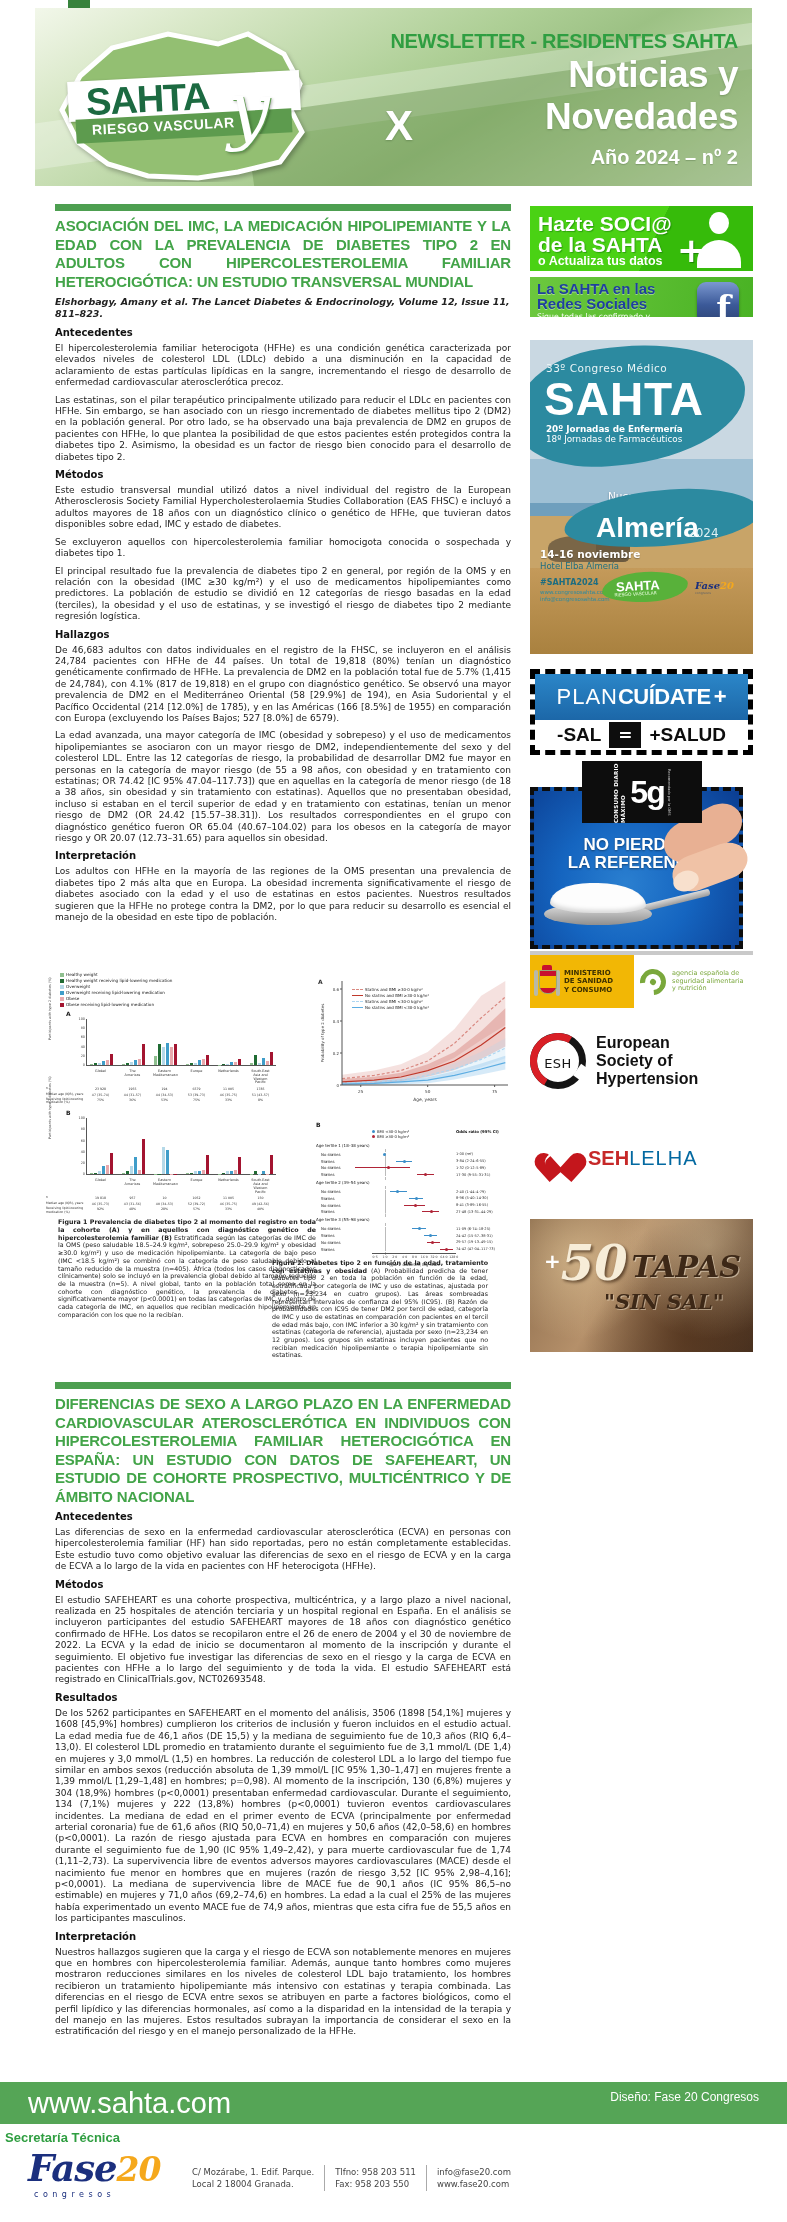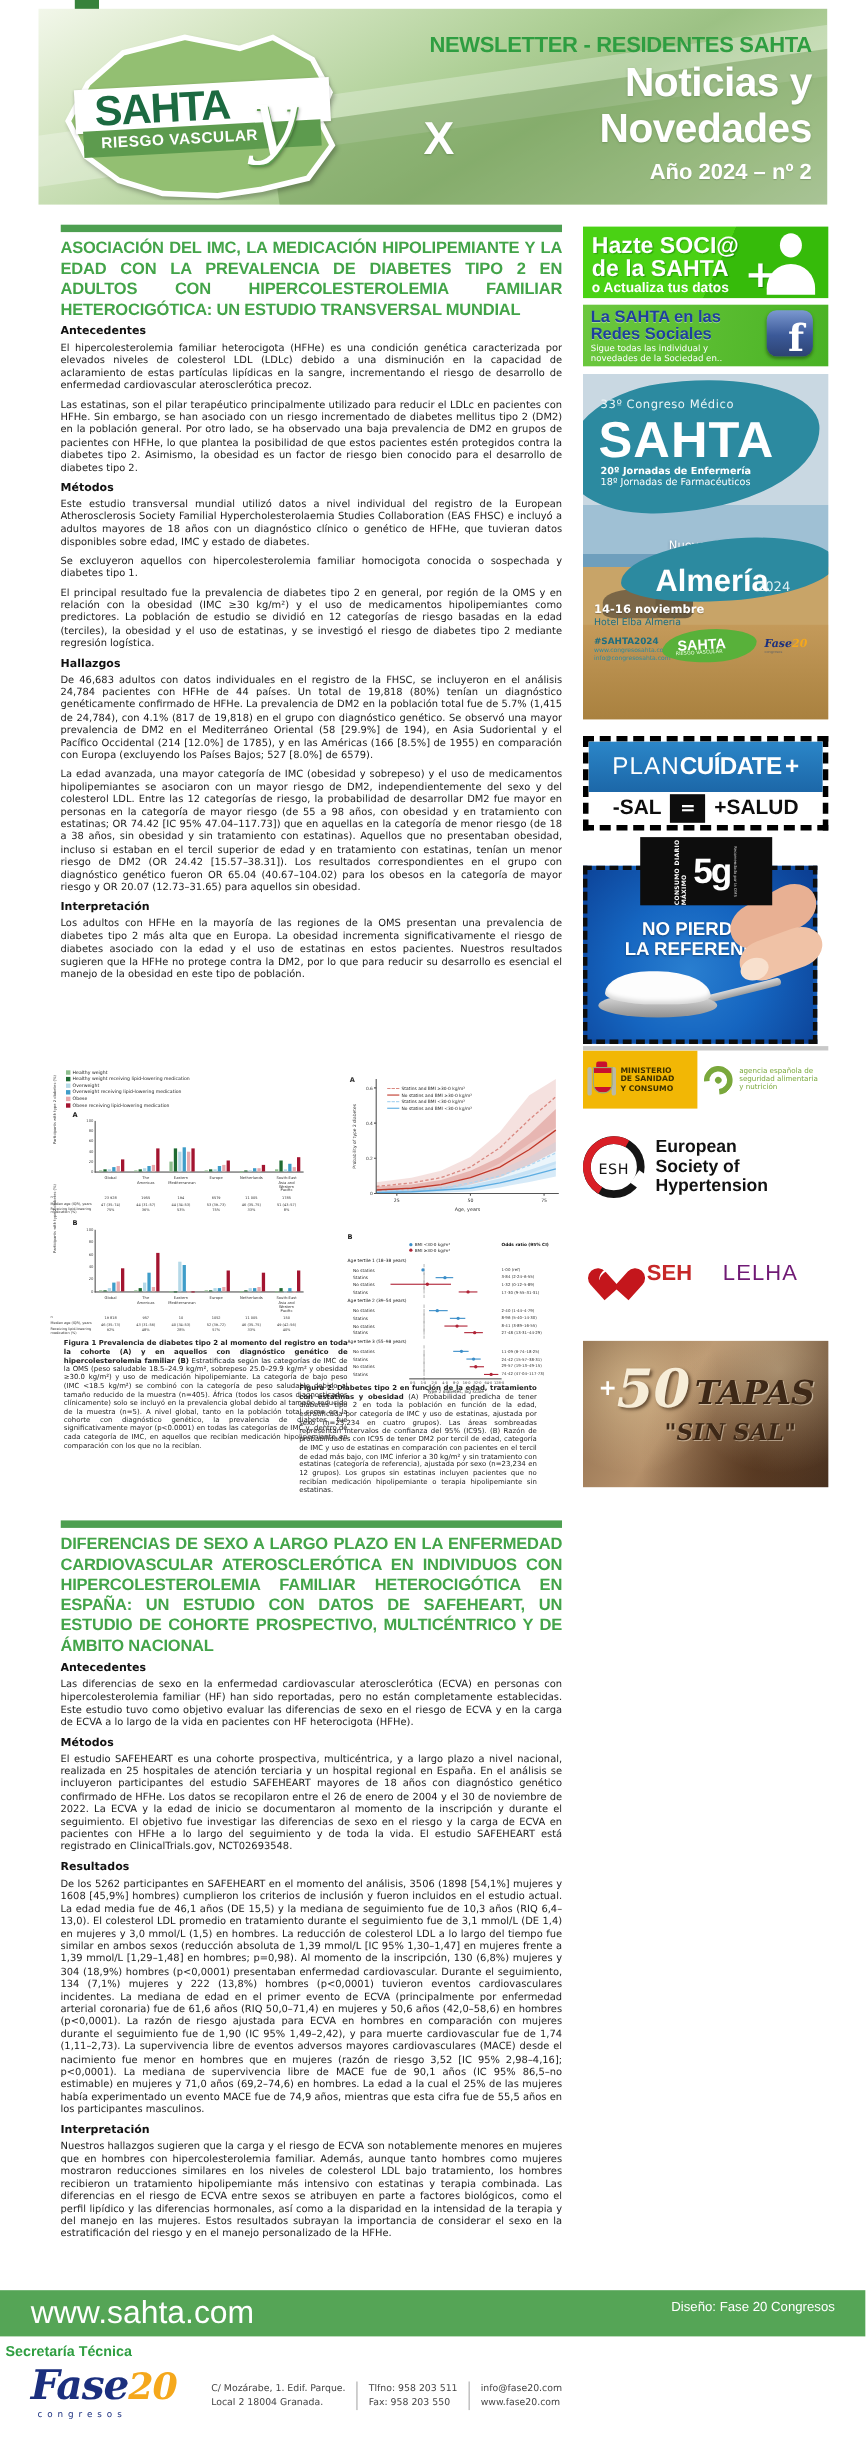--- a/index.html
+++ b/index.html
@@ -207,21 +207,21 @@
   .esh-txt{font-family:"Liberation Sans",sans-serif;font-weight:700;font-size:16px;line-height:18px;color:#111;}
   
   .seh{display:flex;align-items:center;gap:10px;padding-left:12px;box-sizing:border-box;}
   .heart{position:relative;width:36px;height:32px;flex:0 0 36px;}
   .heart::before,.heart::after{content:'';position:absolute;width:18px;height:28px;background:#c4161c;border-radius:10px 10px 0 0;}
   .heart::before{left:3px;transform:rotate(-42deg);transform-origin:100% 100%;}
   .heart::after{left:16px;transform:rotate(42deg);transform-origin:0 100%;}
   .heart .wave{position:absolute;left:2px;top:10px;width:22px;height:12px;border-radius:50%;
       border-top:2px solid #fff;transform:rotate(-30deg);z-index:2;}
   .seh-red{font-family:"Liberation Sans",sans-serif;font-weight:800;font-size:20px;color:#c62828;}
-  .seh-gray{font-family:"Liberation Sans",sans-serif;font-weight:400;font-size:20px;color:#701a75;letter-spacing:1px;padding-left:28px;}
+  .seh-gray{font-family:"Liberation Sans",sans-serif;font-weight:400;font-size:20px;color:#0369a1;letter-spacing:1px;}
   
   .tapas{background:
       radial-gradient(circle at 20% 30%,rgba(255,230,180,.45),transparent 40%),
       radial-gradient(circle at 80% 20%,rgba(255,240,200,.35),transparent 45%),
       radial-gradient(circle at 70% 80%,rgba(60,30,10,.5),transparent 55%),
       linear-gradient(120deg,#8a6a4a,#b5906a 40%,#6e4f35 75%,#4a3322);}
   .tp-row{position:absolute;left:14px;top:22px;display:flex;align-items:flex-start;}
   .tp-plus{font-size:20px;font-weight:800;color:#fff;margin-top:8px;}
   .tp-50{font-family:"DejaVu Serif",serif;font-style:italic;font-weight:700;font-size:48px;line-height:44px;
       color:#f7edd8;text-shadow:2px 2px 3px rgba(40,20,5,.6);}
@@ -264,20 +264,21 @@
     <div class="abs hdr-t1">Noticias y</div>
     <div class="abs hdr-kicker">NEWSLETTER - RESIDENTES SAHTA</div>
     <div class="abs hdr-t2">Novedades</div>
     <div class="abs hdr-x">X</div>
     <div class="abs hdr-ed">Año 2024 – nº 2</div>
   </div>
 
   <section class="abs article" style="left:55px;top:204px;height:766px;">
     <div class="a-bar"></div>
     <h1 class="a-title">ASOCIACIÓN DEL IMC, LA MEDICACIÓN HIPOLIPEMIANTE Y LA EDAD CON LA PREVALENCIA DE DIABETES TIPO 2 EN ADULTOS CON HIPERCOLESTEROLEMIA FAMILIAR HETEROCIGÓTICA: UN ESTUDIO TRANSVERSAL MUNDIAL</h1>
+    <p class="a-cite">Elshorbagy, Amany et al. The Lancet Diabetes &amp; Endocrinology, Volume 12, Issue 11, 811–823.</p>
     <h2 class="a-h">Antecedentes</h2>
     <p class="a-p">El hipercolesterolemia familiar heterocigota (HFHe) es una condición genética caracterizada por elevados niveles de colesterol LDL (LDLc) debido a una disminución en la capacidad de aclaramiento de estas partículas lipídicas en la sangre, incrementando el riesgo de desarrollo de enfermedad cardiovascular aterosclerótica precoz.</p>
     <p class="a-p">Las estatinas, son el pilar terapéutico principalmente utilizado para reducir el LDLc en pacientes con HFHe. Sin embargo, se han asociado con un riesgo incrementado de diabetes mellitus tipo 2 (DM2) en la población general. Por otro lado, se ha observado una baja prevalencia de DM2 en grupos de pacientes con HFHe, lo que plantea la posibilidad de que estos pacientes estén protegidos contra la diabetes tipo 2. Asimismo, la obesidad es un factor de riesgo bien conocido para el desarrollo de diabetes tipo 2.</p>
     <h2 class="a-h">Métodos</h2>
     <p class="a-p">Este estudio transversal mundial utilizó datos a nivel individual del registro de la European Atherosclerosis Society Familial Hypercholesterolaemia Studies Collaboration (EAS FHSC) e incluyó a adultos mayores de 18 años con un diagnóstico clínico o genético de HFHe, que tuvieran datos disponibles sobre edad, IMC y estado de diabetes.</p>
     <p class="a-p">Se excluyeron aquellos con hipercolesterolemia familiar homocigota conocida o sospechada y diabetes tipo 1.</p>
     <p class="a-p">El principal resultado fue la prevalencia de diabetes tipo 2 en general, por región de la OMS y en relación con la obesidad (IMC ≥30 kg/m²) y el uso de medicamentos hipolipemiantes como predictores. La población de estudio se dividió en 12 categorías de riesgo basadas en la edad (terciles), la obesidad y el uso de estatinas, y se investigó el riesgo de diabetes tipo 2 mediante regresión logística.</p>
     <h2 class="a-h">Hallazgos</h2>
     <p class="a-p">De 46,683 adultos con datos individuales en el registro de la FHSC, se incluyeron en el análisis 24,784 pacientes con HFHe de 44 países. Un total de 19,818 (80%) tenían un diagnóstico genéticamente confirmado de HFHe. La prevalencia de DM2 en la población total fue de 5.7% (1,415 de 24,784), con 4.1% (817 de 19,818) en el grupo con diagnóstico genético. Se observó una mayor prevalencia de DM2 en el Mediterráneo Oriental (58 [29.9%] de 194), en Asia Sudoriental y el Pacífico Occidental (214 [12.0%] de 1785), y en las Américas (166 [8.5%] de 1955) en comparación con Europa (excluyendo los Países Bajos; 527 [8.0%] de 6579).</p>
     <p class="a-p">La edad avanzada, una mayor categoría de IMC (obesidad y sobrepeso) y el uso de medicamentos hipolipemiantes se asociaron con un mayor riesgo de DM2, independientemente del sexo y del colesterol LDL. Entre las 12 categorías de riesgo, la probabilidad de desarrollar DM2 fue mayor en personas en la categoría de mayor riesgo (de 55 a 98 años, con obesidad y en tratamiento con estatinas; OR 74.42 [IC 95% 47.04–117.73]) que en aquellas en la categoría de menor riesgo (de 18 a 38 años, sin obesidad y sin tratamiento con estatinas). Aquellos que no presentaban obesidad, incluso si estaban en el tercil superior de edad y en tratamiento con estatinas, tenían un menor riesgo de DM2 (OR 24.42 [15.57–38.31]). Los resultados correspondientes en el grupo con diagnóstico genético fueron OR 65.04 (40.67–104.02) para los obesos en la categoría de mayor riesgo y OR 20.07 (12.73–31.65) para aquellos sin obesidad.</p>
@@ -705,24 +706,24 @@
     <div class="socio-l1">Hazte SOCI@</div>
     <div class="socio-l2">de la SAHTA</div>
     <div class="socio-l3">o Actualiza tus datos</div>
     <div class="person">
       <div class="person-plus">+</div>
       <div class="person-head"></div>
       <div class="person-body"></div>
     </div>
   </div>
 
-  <div class="abs side redes" style="top:277px;height:56px;">
+  <div class="abs side redes" style="top:277px;height:40px;">
     <div class="redes-l1">La SAHTA en las</div>
     <div class="redes-l2">Redes Sociales</div>
-    <div class="redes-s1">Sigue todas las individual y</div>
+    <div class="redes-s1">Sigue todas las confirmado y</div>
     <div class="redes-s2">novedades de la Sociedad en..</div>
     <div class="fb">
       <div class="fb-f">f</div>
     </div>
   </div>
 
   <div class="abs side poster" style="top:340px;height:314px;">
     <div class="p-brush1"></div>
     <div class="p-kicker">33º Congreso Médico</div>
     <div class="p-title">SAHTA</div>

